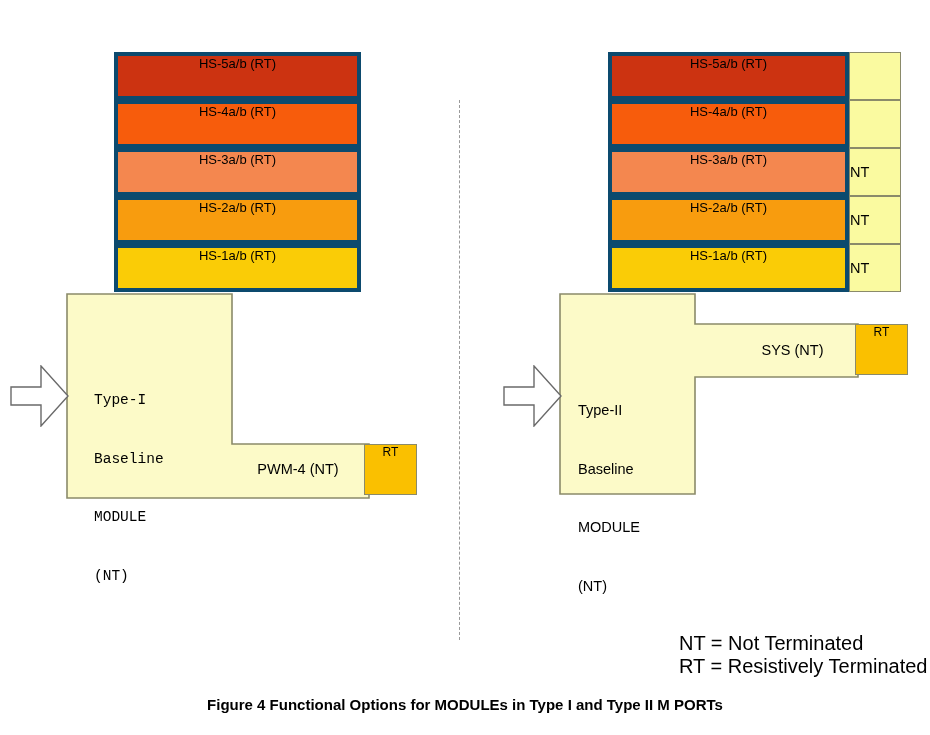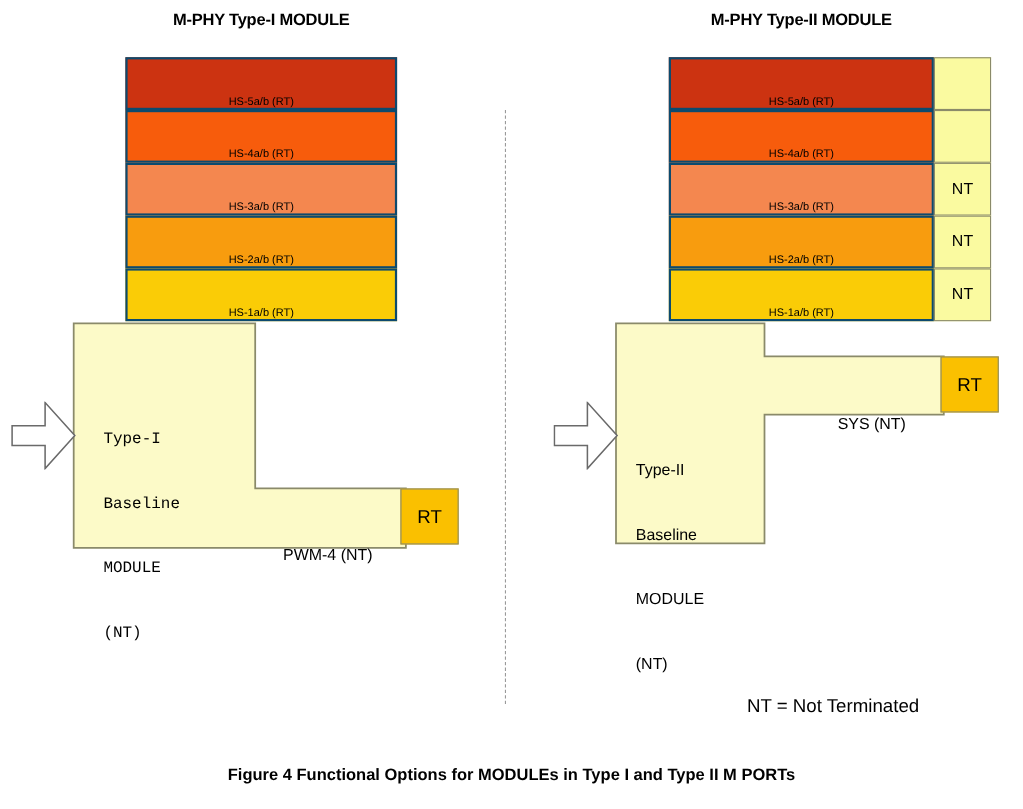--- a/index.html
+++ b/index.html
@@ -26,98 +26,94 @@
     font-size: 15px;
     font-weight: bold;
     text-align: center;
     letter-spacing: -0.2px;
     white-space: nowrap;
   }
 
   
   .hs-row {
     box-sizing: border-box;
-    border: 2px solid #0c4a6e;
+    border: 4px solid #0c4a6e;
     display: flex;
-    align-items: flex-end;
+    align-items: flex-start;
     justify-content: center;
-    font-size: 10px;
+    font-size: 13px;
     color: #000;
     white-space: nowrap;
   }
   .hs-label { pointer-events: none; }
 
   
   .nt-cell {
     box-sizing: border-box;
     border: 1px solid #8a8a6a;
     background: #fafaa0;
     display: flex;
     align-items: center;
-    justify-content: center;
     font-size: 14.5px;
   }
 
   
   .baseline-shape {
     display: block;
     overflow: visible;
   }
   .baseline-text {
     font-size: 14.5px;
     line-height: 19.5px;
     white-space: pre;
   }
   .lane-label {
     font-size: 14.5px;
     white-space: nowrap;
-    margin-top: 36px;
   }
 
   
   .rt-cap {
     box-sizing: border-box;
     border: 1px solid #8a8a6a;
     background: #fac000;
     display: flex;
-    align-items: center;
     justify-content: center;
-    font-size: 17px;
+    font-size: 12px;
   }
 
   
   .arrow-svg { display: block; }
 
   
   .divider {
     border-left: 1px dashed #9a9a9a;
     width: 0;
   }
 
   
   .legend-line {
-    font-size: 17px;
+    font-size: 20px;
     white-space: nowrap;
   }
 
   
   .caption {
     font-size: 15px;
     font-weight: bold;
     text-align: center;
     width: 930px;
     white-space: nowrap;
   }
 </style>
 </head>
 <body>
 
 <div id="figure">
 
-  <div class="abs module-title" style="left:114px; top:10px; width:247px;">M-PHY Type-I MODULE</div>
 
   <div class="abs hs-row" style="left:114px; top:52px; width:247px; height:48px; background:#cc3311;">
     <span class="hs-label">HS-5a/b (RT)</span>
   </div>
   <div class="abs hs-row" style="left:114px; top:100px; width:247px; height:48px; background:#f75c0c;">
     <span class="hs-label">HS-4a/b (RT)</span>
   </div>
   <div class="abs hs-row" style="left:114px; top:148px; width:247px; height:48px; background:#f4874f;">
     <span class="hs-label">HS-3a/b (RT)</span>
   </div>
@@ -144,21 +140,20 @@
   <div class="abs rt-cap" style="left:364px; top:444px; width:53px; height:51px;">
     <span>RT</span>
   </div>
 
   <svg class="abs arrow-svg" style="left:10px; top:365px;" width="60" height="62" viewBox="0 0 60 62">
     <polygon points="1,22 31,22 31,1 58,31 31,61 31,40 1,40" fill="#ffffff" stroke="#6a6a6a" stroke-width="1.4"></polygon>
   </svg>
 
   <div class="abs divider" style="left:459px; top:100px; height:540px;"></div>
 
-  <div class="abs module-title" style="left:608px; top:10px; width:241px;">M-PHY Type-II MODULE</div>
 
   <div class="abs hs-row" style="left:608px; top:52px; width:241px; height:48px; background:#cc3311;">
     <span class="hs-label">HS-5a/b (RT)</span>
   </div>
   <div class="abs nt-cell" style="left:849px; top:52px; width:52px; height:48px;">
     <span></span>
   </div>
 
   <div class="abs hs-row" style="left:608px; top:100px; width:241px; height:48px; background:#f75c0c;">
     <span class="hs-label">HS-4a/b (RT)</span>
@@ -185,34 +180,35 @@
     <span class="hs-label">HS-1a/b (RT)</span>
   </div>
   <div class="abs nt-cell" style="left:849px; top:244px; width:52px; height:48px;">
     <span>NT</span>
   </div>
 
   <svg class="abs baseline-shape" style="left:559px; top:293px;" width="300" height="203" viewBox="0 0 300 203">
     <polygon points="1,1 136,1 136,31 299,31 299,84 136,84 136,201 1,201" fill="#fcfac8" stroke="#8a8a6a" stroke-width="1.6"></polygon>
   </svg>
 
-  <div class="abs baseline-text" style="left:578px; top:380px;">
+  <div class="abs baseline-text" style="left:578px; top:362px;">
     <div>Type-II</div>
     <div>Baseline</div>
     <div>MODULE</div>
     <div>(NT)</div>
   </div>
 
   <div class="abs lane-label" style="left:730px; top:342px; width:125px; text-align:center;">SYS (NT)</div>
 
   <div class="abs rt-cap" style="left:855px; top:324px; width:53px; height:51px;">
     <span>RT</span>
   </div>
 
   <svg class="abs arrow-svg" style="left:503px; top:365px;" width="60" height="62" viewBox="0 0 60 62">
     <polygon points="1,22 31,22 31,1 58,31 31,61 31,40 1,40" fill="#ffffff" stroke="#6a6a6a" stroke-width="1.4"></polygon>
   </svg>
 
   <div class="abs legend-line" style="left:679px; top:632px;">NT = Not Terminated</div>
+  <div class="abs legend-line" style="left:679px; top:655px;">RT = Resistively Terminated</div>
 
   <div class="abs caption" style="left:0; top:696px;">Figure 4 Functional Options for MODULEs in Type I and Type II M PORTs</div>
 
 </div>
 
 </body></html>

